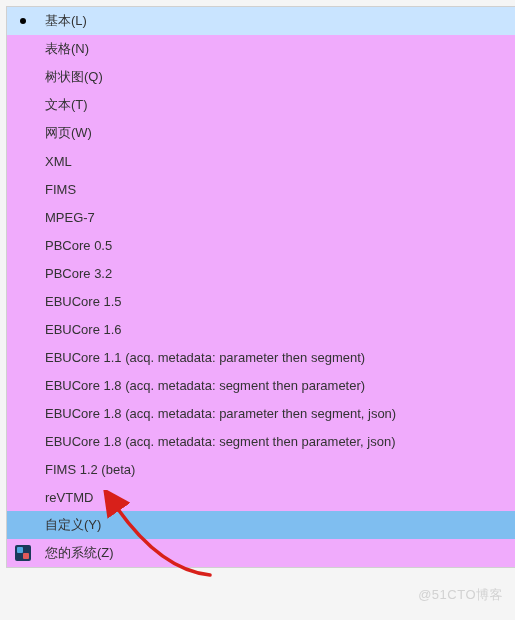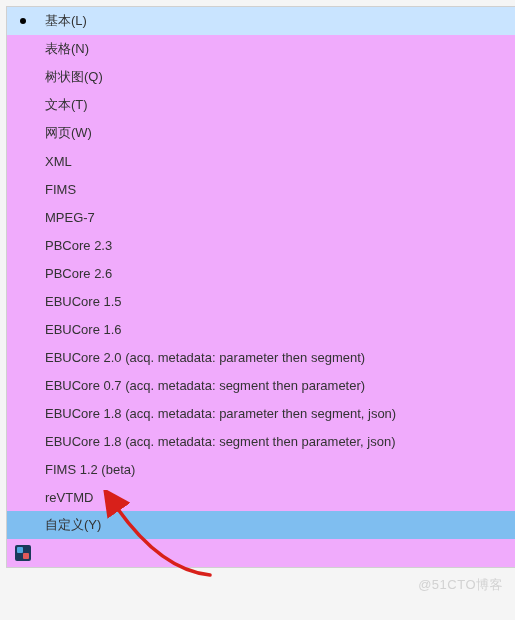--- a/index.html
+++ b/index.html
@@ -77,21 +77,21 @@
       bottom: 2px; right: 2px;
       border-radius: 1px;
     }
     .arrow {
       position: absolute;
       pointer-events: none;
     }
     .watermark {
       position: absolute;
       right: 12px;
-      bottom: 26px;
+      bottom: 16px;
       color: #d2d2d2;
       font-size: 13px;
       pointer-events: none;
       letter-spacing: 0.5px;
     }
   </style>
 </head>
 <body>
 
 <div class="menu-container" id="menu-root">
@@ -124,41 +124,41 @@
     <div class="menu-item">
       <span class="icon-col"></span>
       <span class="label">FIMS</span>
     </div>
     <div class="menu-item">
       <span class="icon-col"></span>
       <span class="label">MPEG-7</span>
     </div>
     <div class="menu-item">
       <span class="icon-col"></span>
-      <span class="label">PBCore 2.3</span>
+      <span class="label">PBCore 0.5</span>
     </div>
     <div class="menu-item">
       <span class="icon-col"></span>
-      <span class="label">PBCore 2.6</span>
+      <span class="label">PBCore 3.2</span>
     </div>
     <div class="menu-item">
       <span class="icon-col"></span>
       <span class="label">EBUCore 1.5</span>
     </div>
     <div class="menu-item">
       <span class="icon-col"></span>
       <span class="label">EBUCore 1.6</span>
     </div>
     <div class="menu-item">
       <span class="icon-col"></span>
-      <span class="label">EBUCore 2.0 (acq. metadata: parameter then segment)</span>
+      <span class="label">EBUCore 1.1 (acq. metadata: parameter then segment)</span>
     </div>
     <div class="menu-item">
       <span class="icon-col"></span>
-      <span class="label">EBUCore 0.7 (acq. metadata: segment then parameter)</span>
+      <span class="label">EBUCore 1.8 (acq. metadata: segment then parameter)</span>
     </div>
     <div class="menu-item">
       <span class="icon-col"></span>
       <span class="label">EBUCore 1.8 (acq. metadata: parameter then segment, json)</span>
     </div>
     <div class="menu-item">
       <span class="icon-col"></span>
       <span class="label">EBUCore 1.8 (acq. metadata: segment then parameter, json)</span>
     </div>
     <div class="menu-item">
@@ -170,20 +170,21 @@
       <span class="label">reVTMD</span>
     </div>
     <div class="menu-item selected">
       <span class="icon-col"></span>
       <span class="label">自定义(Y)</span>
     </div>
     <div class="menu-item">
       <span class="icon-col">
         <span class="sys-icon"></span>
       </span>
+      <span class="label">您的系统(Z)</span>
     </div>
   </div>
 
 <svg class="arrow" style="left:100px; top:490px;" width="120" height="90" viewBox="0 0 120 90">
   <defs>
     <marker id="ah" markerWidth="8" markerHeight="8" refX="2" refY="4" orient="auto">
       <polygon points="0,0 8,4 0,8" fill="#d8201a"></polygon>
     </marker>
   </defs>
   <path d="M 110 85 Q 60 80 15 15" stroke="#d8201a" stroke-width="3.5" fill="none" marker-end="url(#ah)" stroke-linecap="round"></path>

